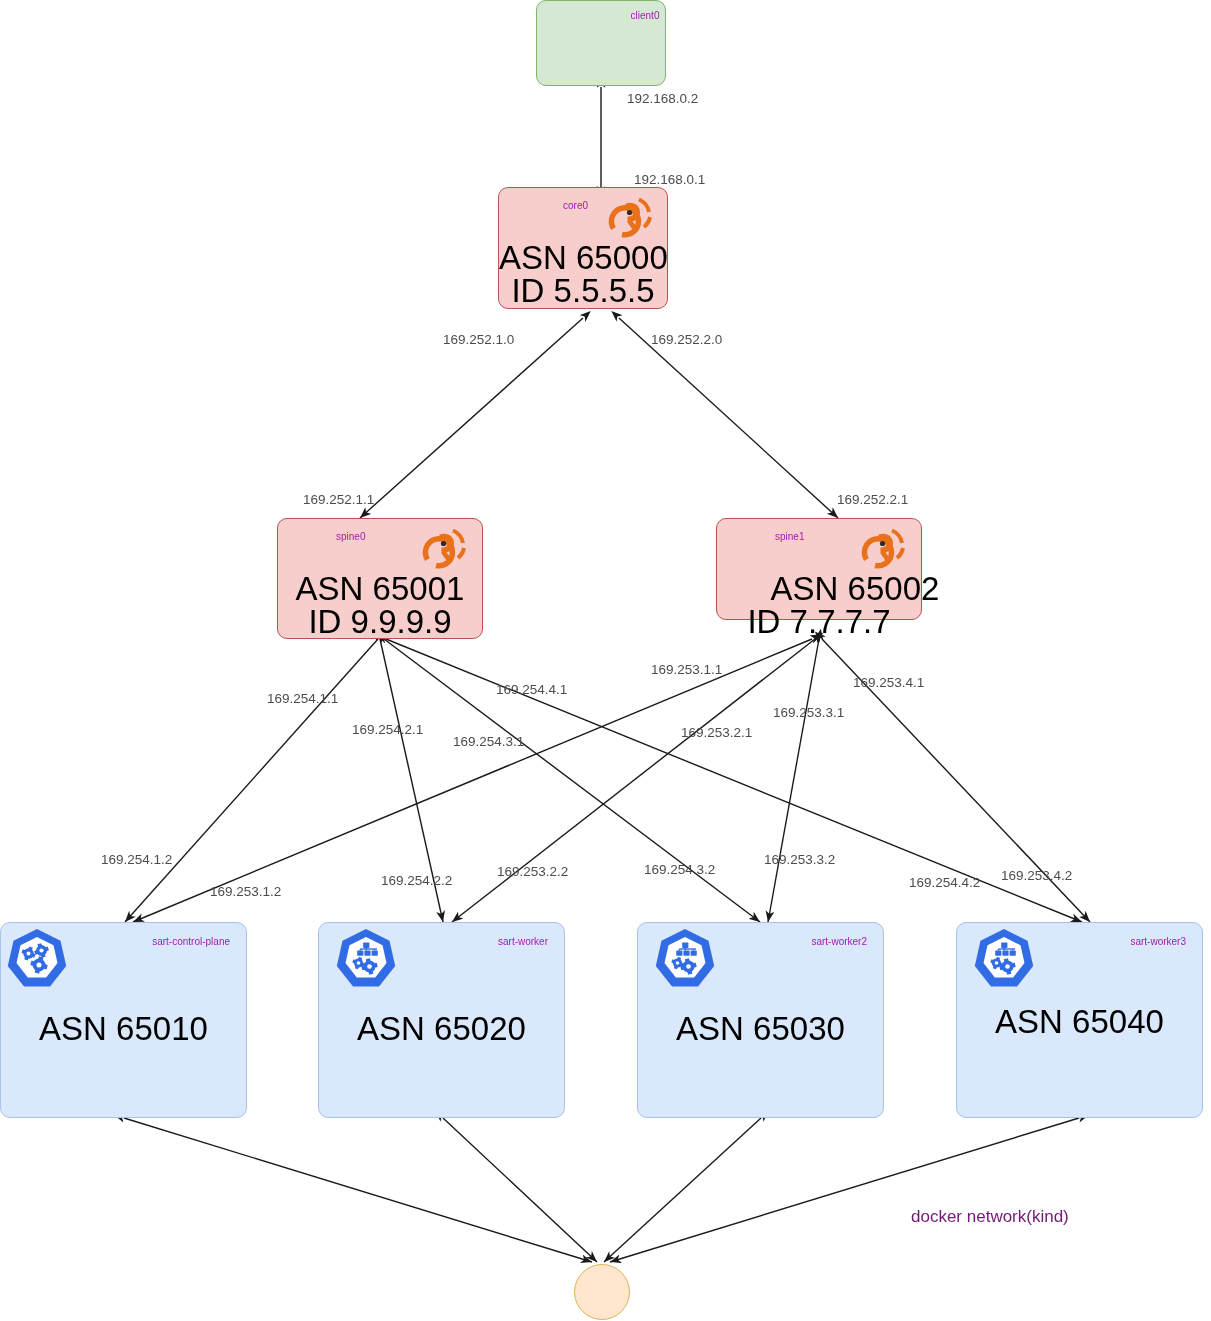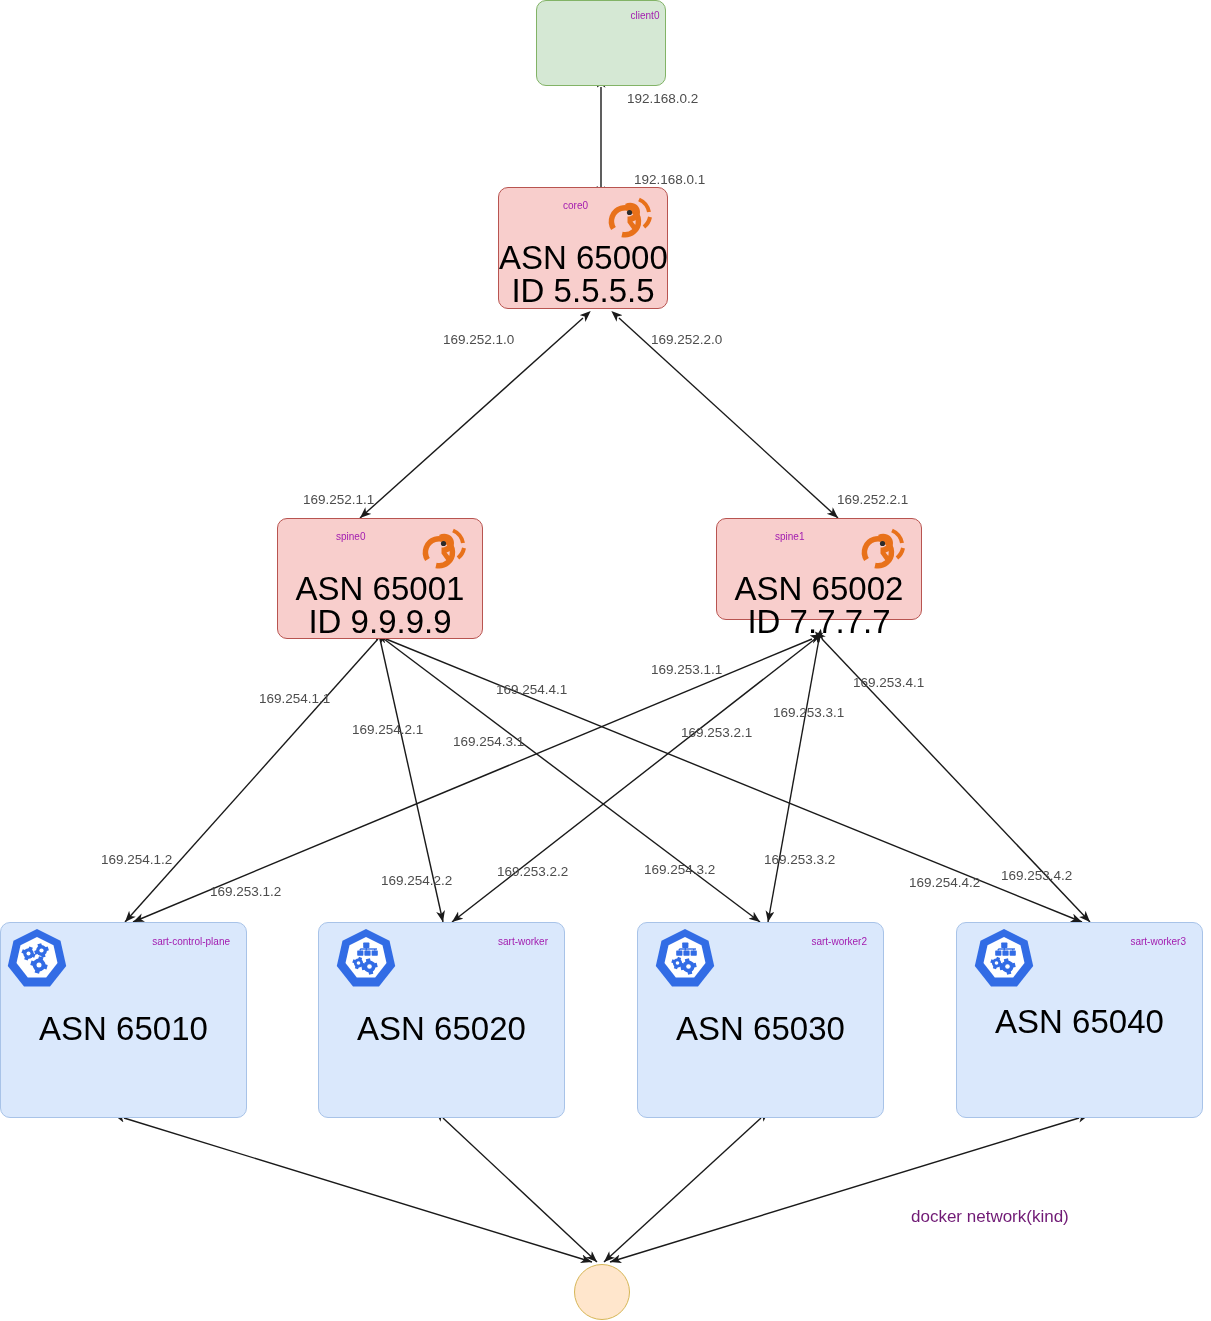--- a/index.html
+++ b/index.html
@@ -203,21 +203,21 @@
                    L33,33.5 L26.5,33.5 L21.5,26.5 L21.5,20.5
                    C25.5,20.5 28,18.8 28,16 C28,13 25.5,11 21.5,11.4 z"></path>
           <circle cx="23.5" cy="16.5" r="2.6" fill="#2b2b2b"></circle>
         </g>
         <g fill="none" stroke="#e8711a" stroke-width="4" stroke-linecap="butt">
           <path d="M33,3.5 A17,17 0 0,1 43,16"></path>
           <path d="M44,21 A17,17 0 0,1 38,31"></path>
         </g>
       </svg>
     </span>
-    <div class="node-body" style="top:49px;">ASN 65002</div>
+    <div class="node-body" style="top:49px;padding-left:36px;">ASN 65002</div>
     <div class="node-body" style="top:82px;">ID 7.7.7.7</div>
   </div>
 
   <div class="node node-k8s" style="left:0px; top:922px; width:247px; height:196px;">
     <span class="icon-k8s" style="left:3px; top:3px;">
       <svg viewBox="0 0 66 66" width="66" height="66">
         <polygon points="33,3 56.5,14.8 62.2,40 46,60.5 20,60.5 3.8,40 9.5,14.8" fill="#326ce5"></polygon>
         <polygon points="33,11 49.5,19.3 53.5,37 42.2,51.4 23.8,51.4 12.5,37 16.5,19.3" fill="#ffffff"></polygon>
         <g fill="#326ce5">
           <circle cx="24.5" cy="27.5" r="5.2"></circle>
@@ -358,21 +358,21 @@
 
   <div class="edge-label" style="left:627px; top:92px;">192.168.0.2</div>
   <div class="edge-label" style="left:634px; top:173px;">192.168.0.1</div>
 
   <div class="edge-label" style="left:443px; top:333px;">169.252.1.0</div>
   <div class="edge-label" style="left:651px; top:333px;">169.252.2.0</div>
 
   <div class="edge-label" style="left:303px; top:493px;">169.252.1.1</div>
   <div class="edge-label" style="left:837px; top:493px;">169.252.2.1</div>
 
-  <div class="edge-label" style="left:259px; top:692px;">169.254.1.1</div>
+  <div class="edge-label" style="left:267px; top:692px;">169.254.1.1</div>
   <div class="edge-label" style="left:352px; top:723px;">169.254.2.1</div>
   <div class="edge-label" style="left:453px; top:735px;">169.254.3.1</div>
   <div class="edge-label" style="left:496px; top:683px;">169.254.4.1</div>
 
   <div class="edge-label" style="left:651px; top:663px;">169.253.1.1</div>
   <div class="edge-label" style="left:681px; top:726px;">169.253.2.1</div>
   <div class="edge-label" style="left:773px; top:706px;">169.253.3.1</div>
   <div class="edge-label" style="left:853px; top:676px;">169.253.4.1</div>
 
   <div class="edge-label" style="left:101px; top:853px;">169.254.1.2</div>

